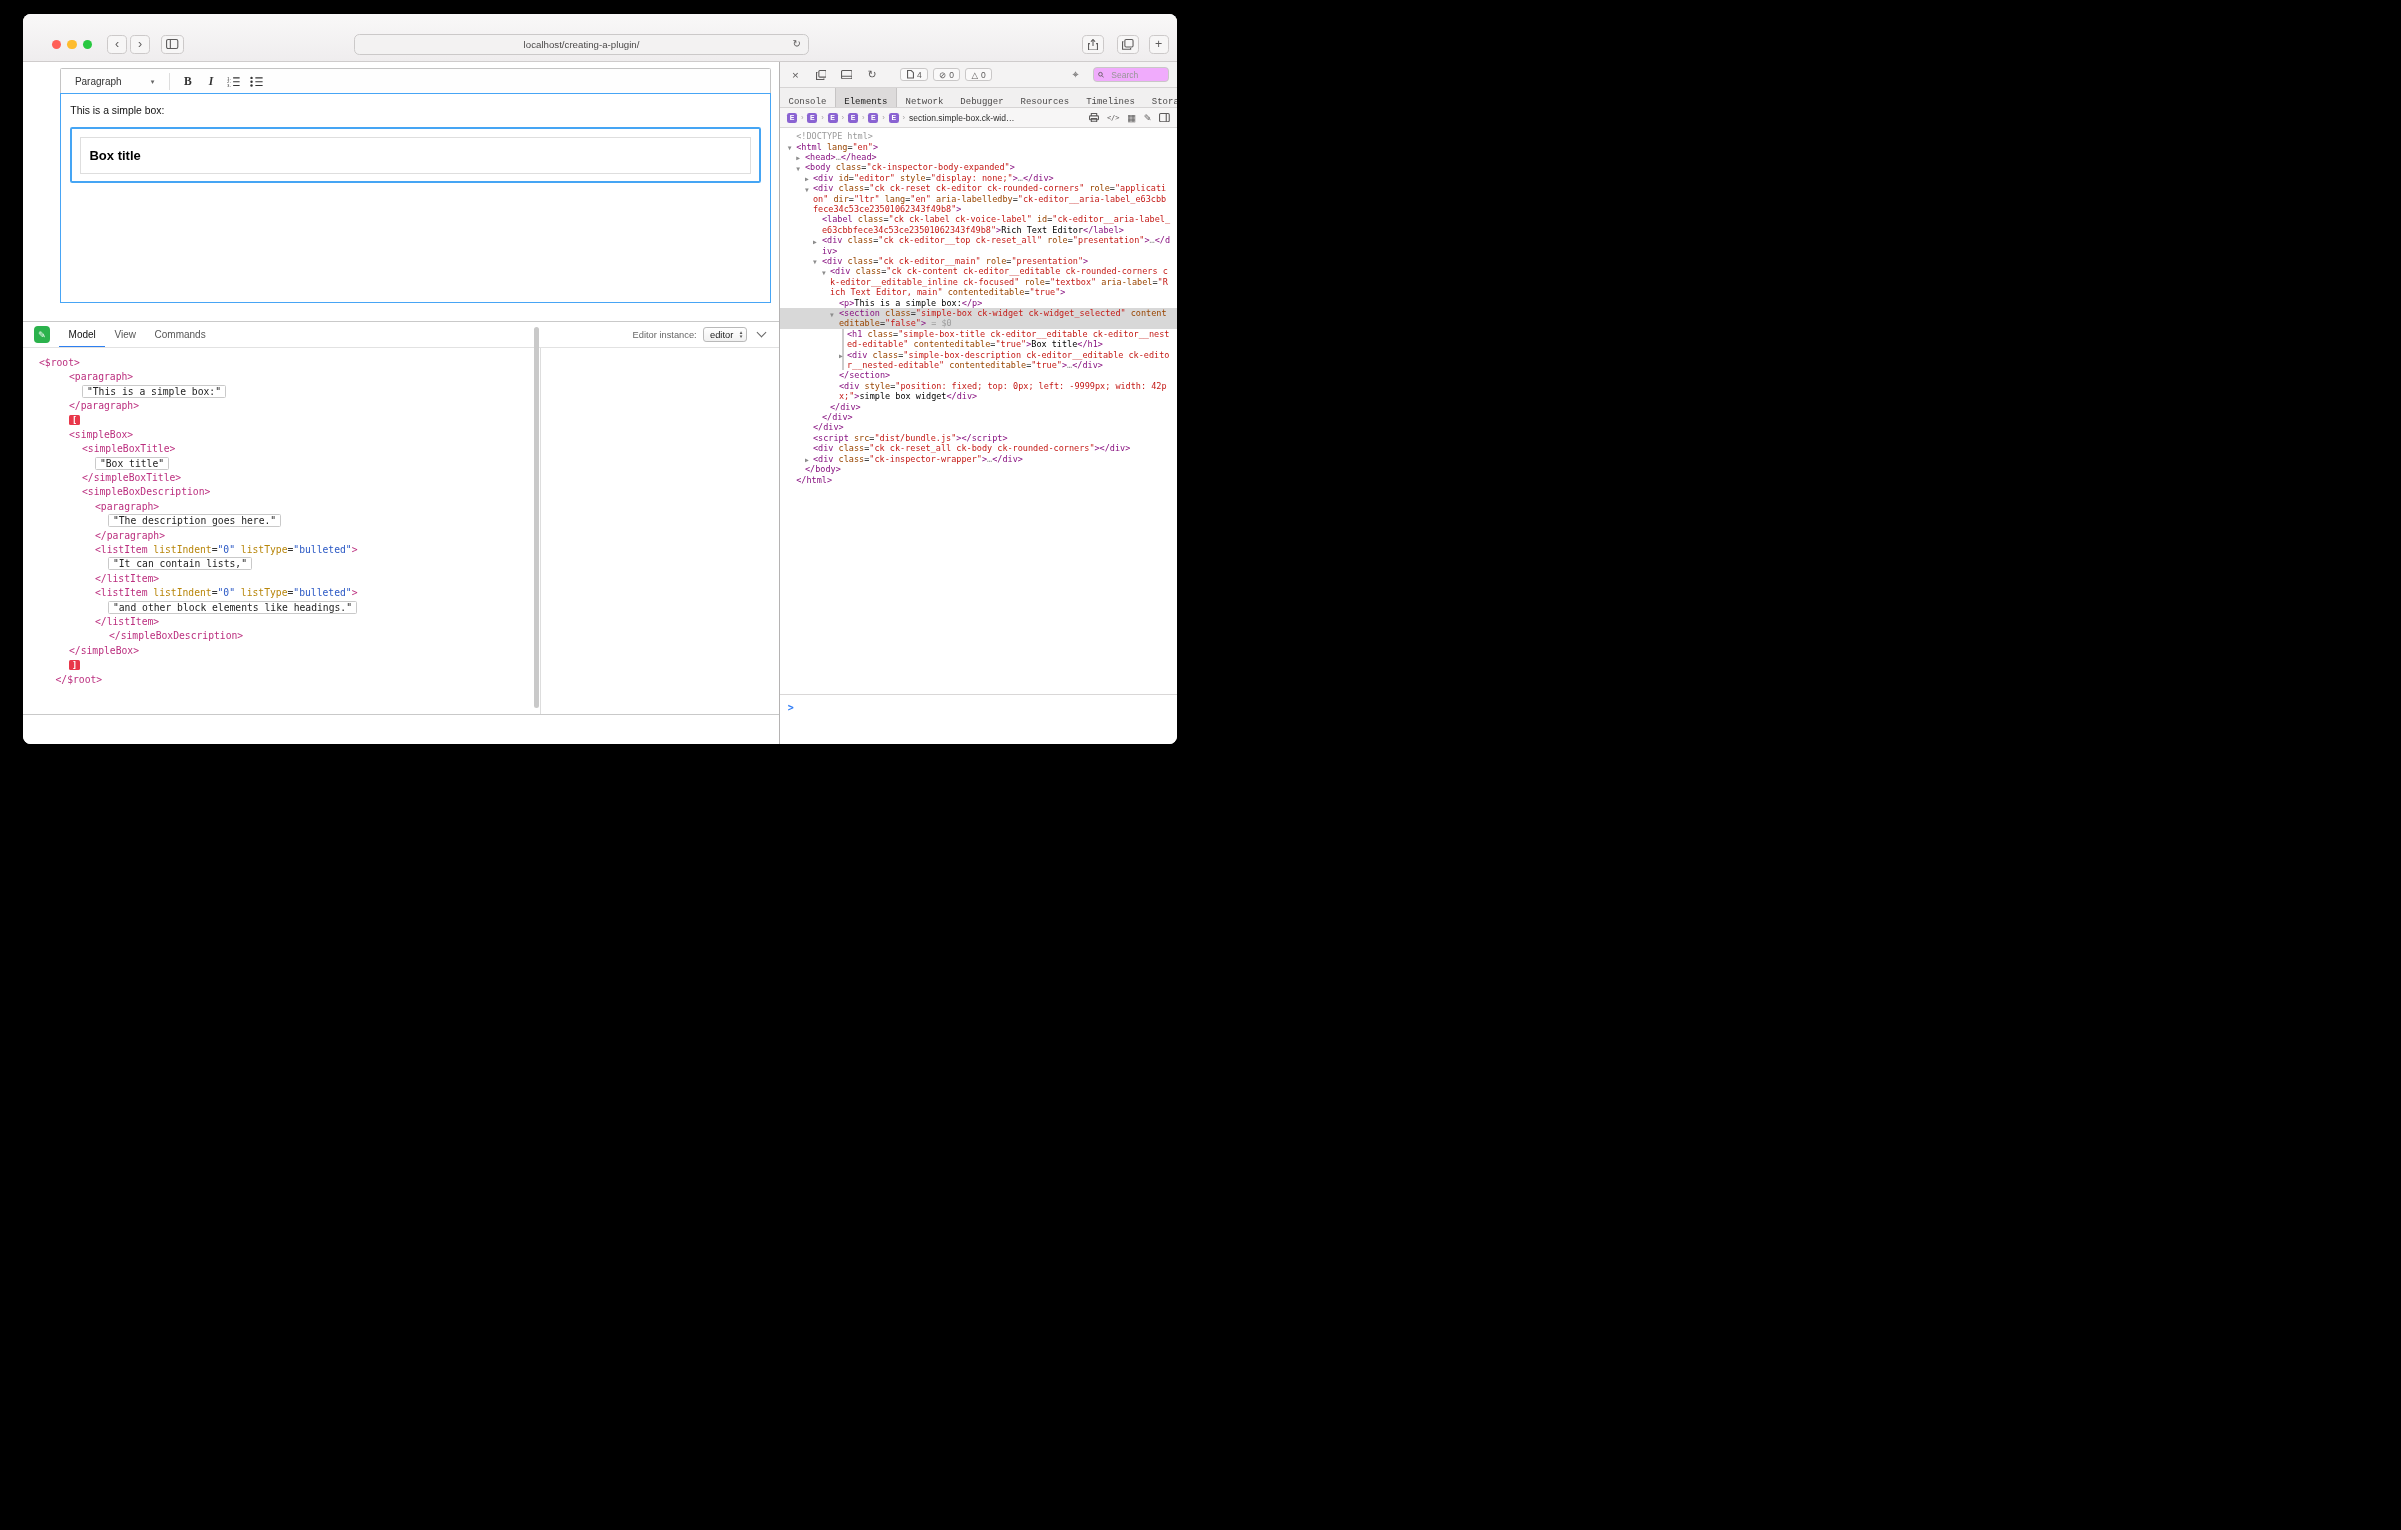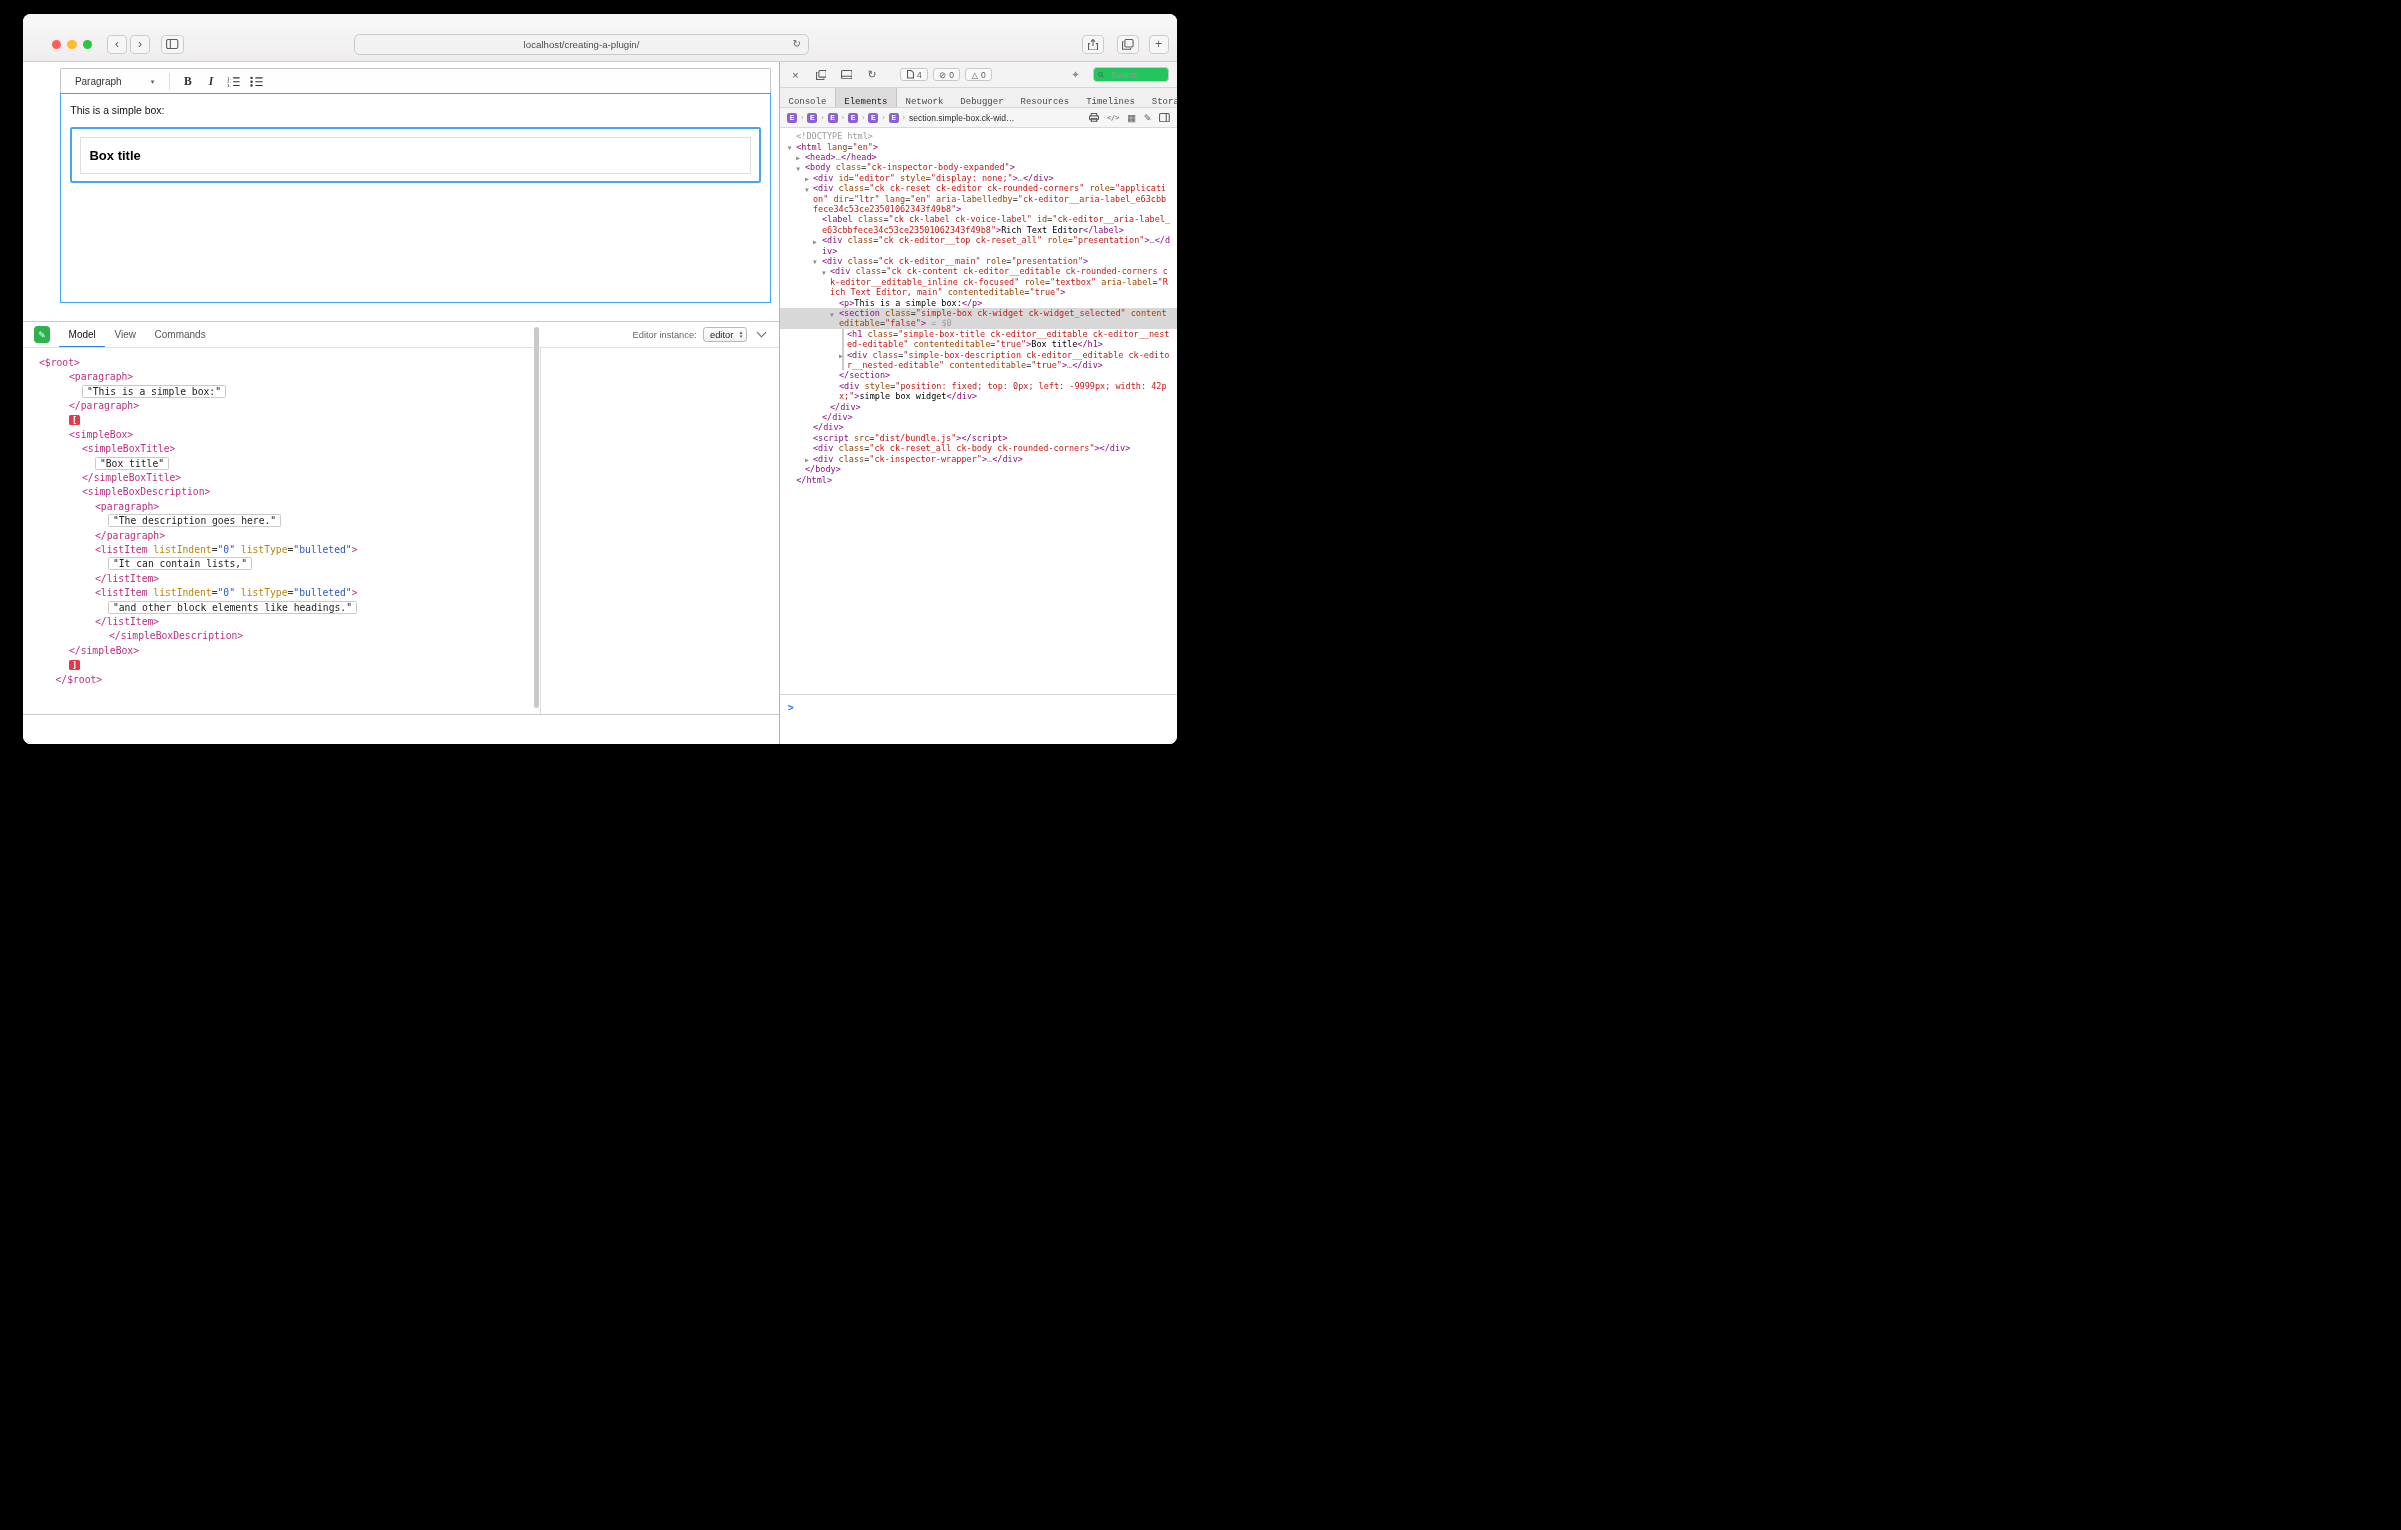--- a/index.html
+++ b/index.html
@@ -86,21 +86,21 @@
   
   .devtools { flex:1; min-width:0; border-left:0.8px solid #b5b3b3; display:flex; flex-direction:column; background:#fff; }
   .dt-toolbar { height:26px; flex:none; background:#f4f3f3; border-bottom:0.8px solid #d6d4d4;
                 display:flex; align-items:center; padding:0 7.7px; gap:10px; color:#5c5a5a; }
   .dt-icon { width:15.5px; height:15.5px; display:flex; align-items:center; justify-content:center;
              font-size:10.8px; color:#5c5a5a; flex:none; }
   .dt-counts { display:flex; gap:4.6px; margin-left:10.8px; }
   .count-seg { display:flex; align-items:center; gap:3.1px; border:0.8px solid #c9c7c7; border-radius:3.1px;
                padding:0.8px 5.4px; font-size:8.5px; background:#faf9f9; color:#5c5a5a; }
   .dt-spacer { flex:1; }
-  .searchbox { width:76px; height:14.7px; border:0.8px solid #c9c7c7; border-radius:3.9px; background:#22c55e;
+  .searchbox { width:76px; height:14.7px; border:0.8px solid #c9c7c7; border-radius:3.9px; background:#f0abfc;
                display:flex; align-items:center; padding:0 3.9px; gap:7px; flex:none; }
   .searchbox input { border:none; outline:none; width:100%; font-size:8.5px; color:#333; background:transparent; font-family:inherit; }
   .searchbox input::placeholder { color:#969696; }
   .dt-tabs { height:20px; flex:none; background:#f1f0f0; border-bottom:0.8px solid #d6d4d4;
              display:flex; align-items:stretch; font-size:9px; color:#4c4a4a; }
   .dt-tab { padding:0 8.5px; display:flex; align-items:flex-end;font-family:Liberation Mono, monospace; }
   .dt-tab.active { background:#dddbdb; border-left:0.8px solid #c6c4c4; border-right:0.8px solid #c6c4c4; color:#222; }
   .dt-tabs-right { margin-left:auto; display:flex; align-items:center; gap:3.1px; padding-right:4.6px; }
   .dt-breadcrumb { height:20px; flex:none; background:#f7f6f6; border-bottom:0.8px solid #d9d7d7;
                    display:flex; align-items:center; padding:0 7px; gap:3.9px; font-size:8.5px; min-width:0; }

